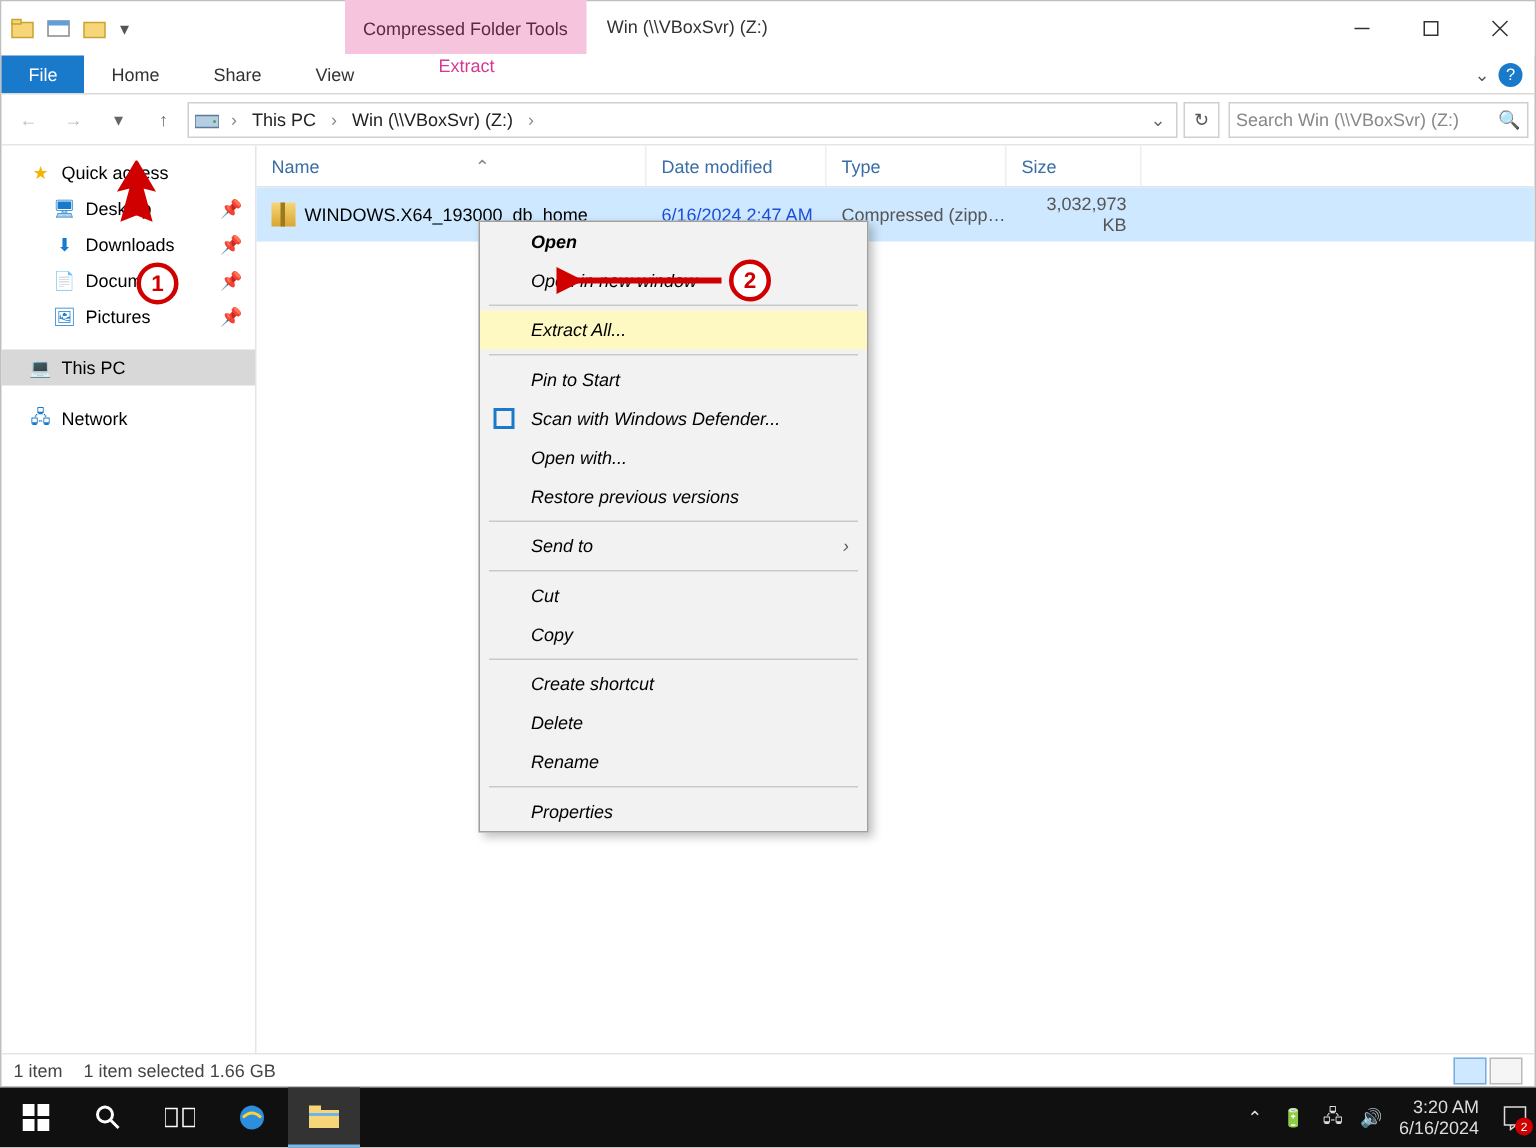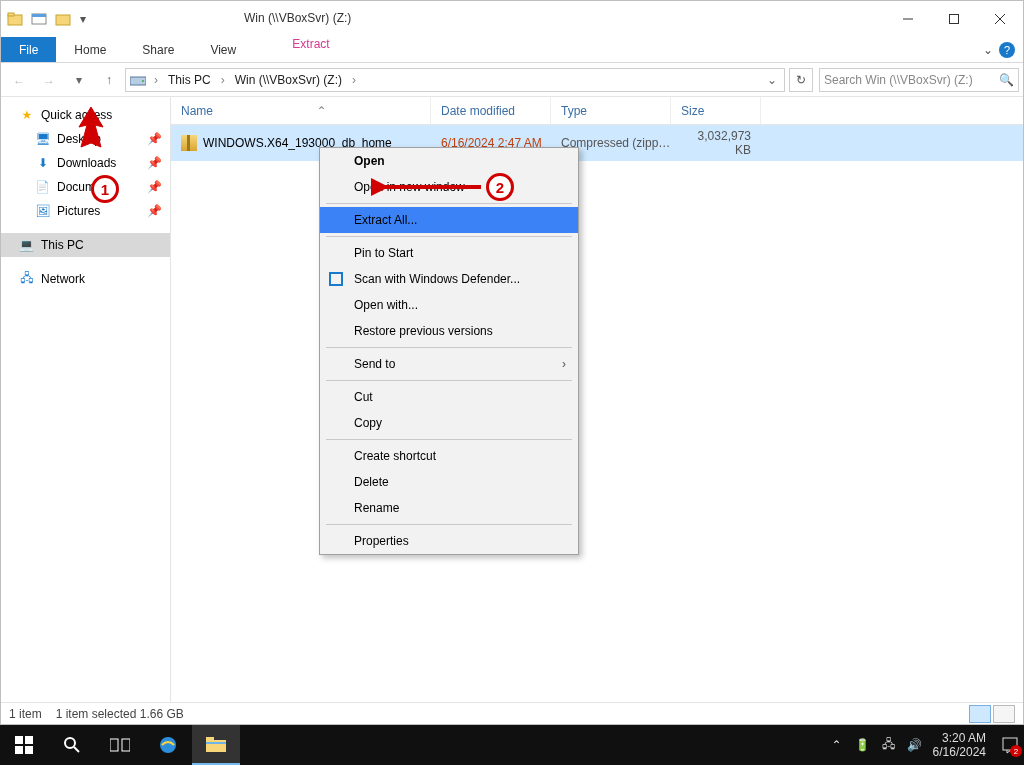--- a/index.html
+++ b/index.html
@@ -52,31 +52,31 @@
 
   .content { flex:1; display:flex; flex-direction:column; position:relative;}
   .cols { height:28px; border-bottom:1px solid #e5e5e5; display:flex; align-items:center; color:#3a6ea5; }
   .col { padding-left:10px; border-right:1px solid #eee; height:100%; display:flex; align-items:center;}
   .col-name{width:260px;text-align:center;} .col-date{width:120px;} .col-type{width:120px;} .col-size{width:90px;}
   .rows { flex:1; position:relative;}
   .row { height:36px; display:flex; align-items:center; }
   .row.selected{background:#cde8ff;}
   .cell{padding-left:10px;}
   .cell-name{width:260px; display:flex; align-items:center; gap:6px;}
-  .cell-date{width:120px; color:#c2410c;}
+  .cell-date{width:120px; color:#1d4ed8;}
   .cell-type{width:120px; color:#555; white-space:nowrap; overflow:hidden; text-overflow:ellipsis;}
   .cell-size{width:90px; color:#555; text-align:right; padding-right:10px;}
   .zip-ic{width:16px;height:16px;background:linear-gradient(#f7d67a,#d9a531); position:relative;}
   .zip-ic::after{content:""; position:absolute; left:6px; top:0; width:3px; height:16px; background:#9b7a1e;}
 
   
-  .ctx { position:absolute; left:318px; top:134px; width:260px; background:#f2f2f2; border:1px solid #a0a0a0; box-shadow:3px 3px 6px rgba(0,0,0,.25); z-index:20;}
+  .ctx { position:absolute; left:318px; top:134px; width:260px; background:#f2f2f2; border:1px solid #a0a0a0; box-shadow:3px 3px 6px rgba(0,0,0,.25); z-index:20;font-style:italic;}
   .ctx-item{height:26px; display:flex; align-items:center; padding-left:34px; padding-right:12px; position:relative;}
   .ctx-item.bold{font-weight:600;}
-  .ctx-item.hover{background:#3b82f6;}
+  .ctx-item.hover{background:#fef9c3;}
   .ctx-item .sub-ar{margin-left:auto; color:#555;}
   .ctx-sep{height:1px; background:#c9c9c9; margin:3px 6px;}
   .ctx-ic{position:absolute; left:8px; width:16px; height:16px; display:flex; align-items:center; justify-content:center;}
   .shield{width:14px;height:14px;border:2px solid #1979ca;}
 
   
   .ann { position:absolute; z-index:30; pointer-events:none; }
   .cursor-arrow{stroke:#d10000; fill:#d10000;}
   .badge{width:28px;height:28px;border:3px solid #d10000;border-radius:50%;display:flex;align-items:center;justify-content:center;color:#d10000;font-weight:600;font-size:15px;background:#fff;}
 
@@ -116,20 +116,21 @@
           </svg>
       </div>
       <div class="qat-ic">
         <svg width="16" height="14">
             <rect x="1" y="3" width="14" height="10" fill="#f7d67a" stroke="#c9a331"></rect>
           </svg>
       </div>
       <div class="qat-dd">▾</div>
     </div>
     <div class="tooltab-group">
+      <div class="tooltab">Compressed Folder Tools</div>
       <div class="title-text">Win (\\VBoxSvr) (Z:)</div>
     </div>
     <div class="winbtns">
       <div class="winbtn">
           <svg width="12" height="12">
             <line x1="1" y1="6" x2="11" y2="6" stroke="#333" stroke-width="1"></line>
           </svg>
         </div>
       <div class="winbtn">
           <svg width="12" height="12">

